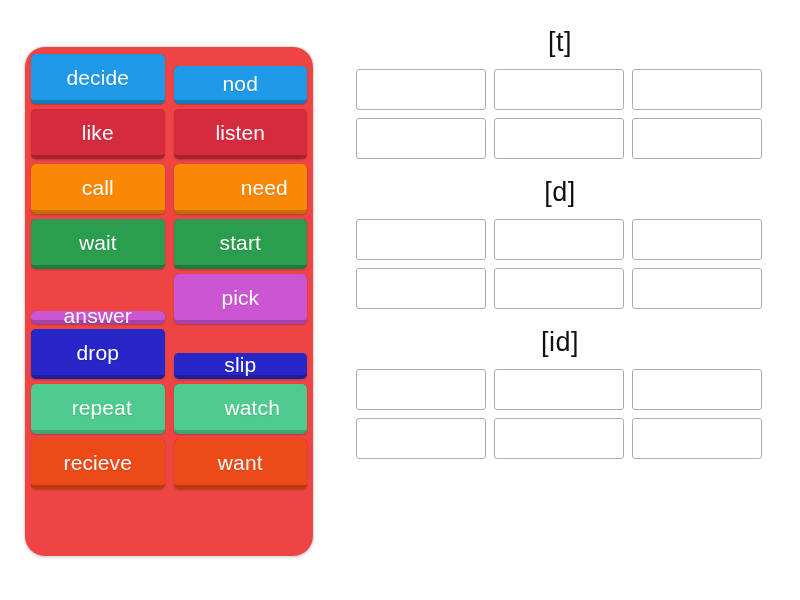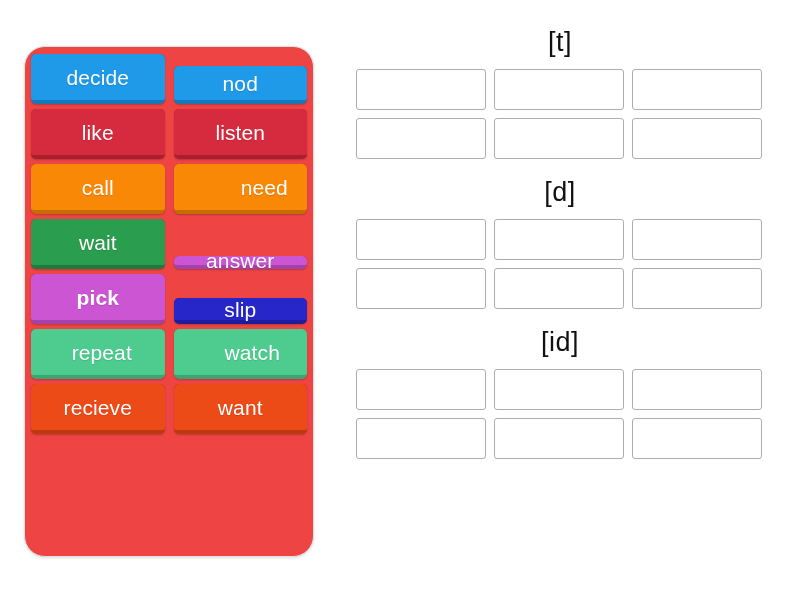--- a/index.html
+++ b/index.html
@@ -127,27 +127,35 @@
         <span class="tile-label">call</span>
       </div>
       <div class="tile" style="background: rgb(198, 108, 5); padding-left: 48px;">
         <div class="tile-face" style="background: rgb(249, 136, 7);"></div>
         <span class="tile-label">need</span>
       </div>
       <div class="tile" style="background: rgb(31, 122, 60);">
         <div class="tile-face" style="background: rgb(42, 157, 78);"></div>
         <span class="tile-label">wait</span>
       </div>
+      <div class="tile" style="background: rgb(31, 122, 60);">
+        <div class="tile-face" style="background: rgb(42, 157, 78);"></div>
+        <span class="tile-label">start</span>
+      </div>
       <div class="tile" style="background: rgb(164, 65, 171); margin-top: 37px;">
         <div class="tile-face" style="background: rgb(204, 85, 212);"></div>
         <span class="tile-label">answer</span>
       </div>
-      <div class="tile" style="background: rgb(164, 65, 171); font-weight: bold;">
+      <div class="tile" style="background: rgb(164, 65, 171);">
         <div class="tile-face" style="background: rgb(204, 85, 212);"></div>
         <span class="tile-label">pick</span>
+      </div>
+      <div class="tile" style="background: rgb(29, 29, 158);">
+        <div class="tile-face" style="background: rgb(39, 39, 201);"></div>
+        <span class="tile-label">drop</span>
       </div>
       <div class="tile" style="background: rgb(29, 29, 158); margin-top: 24px;">
         <div class="tile-face" style="background: rgb(39, 39, 201);"></div>
         <span class="tile-label">slip</span>
       </div>
       <div class="tile" style="background: rgb(61, 165, 115); padding-left: 8px;">
         <div class="tile-face" style="background: rgb(78, 204, 143);"></div>
         <span class="tile-label">repeat</span>
       </div>
       <div class="tile" style="background: rgb(61, 165, 115); padding-left: 24px;">

